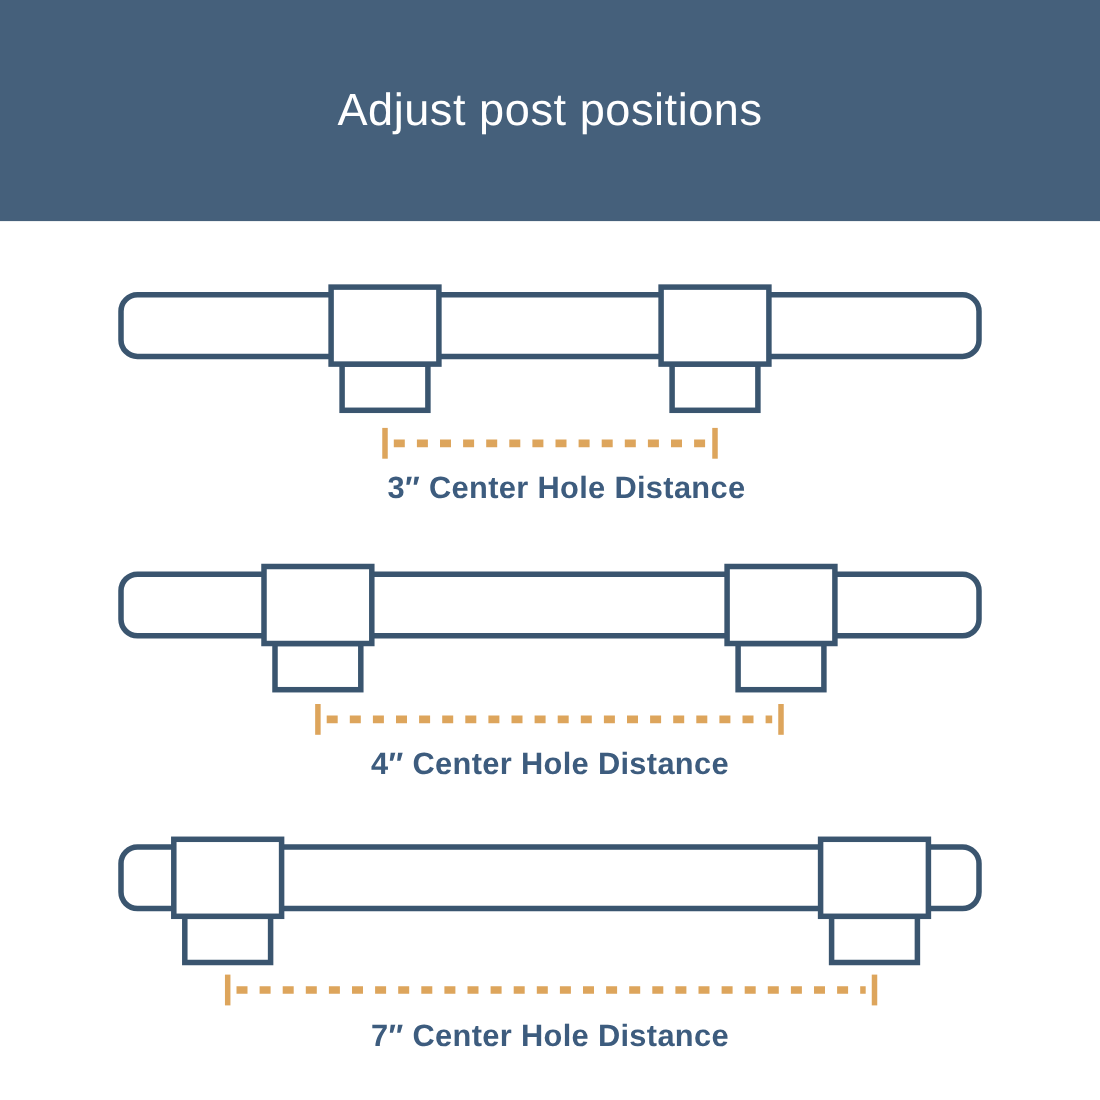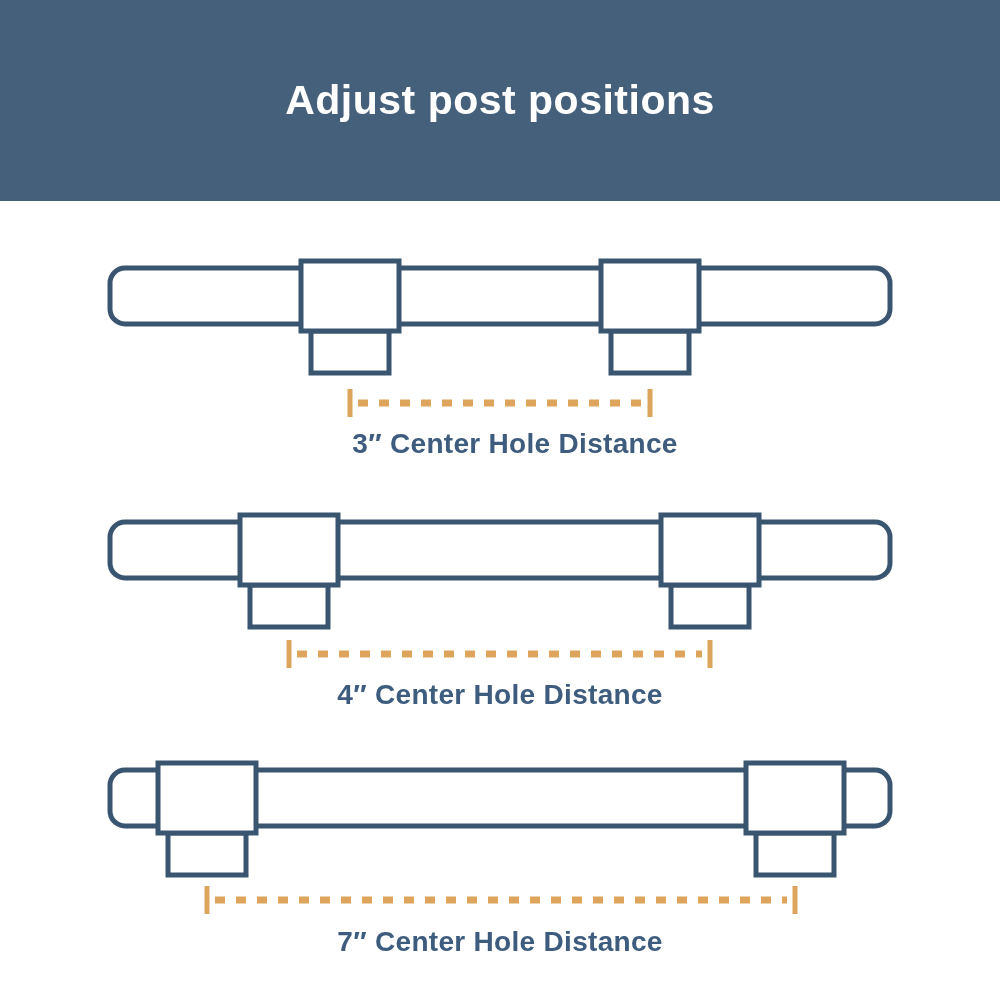--- a/index.html
+++ b/index.html
@@ -31,21 +31,21 @@
     background: var(--header-bg);
     display: flex;
     flex-direction: column;
     justify-content: center;
     align-items: center;
     text-align: center;
   }
   .header-line {
     color: var(--header-text);
     font-size: 41px;
-    font-weight: bold;
+    font-weight: normal;
     line-height: 1.28;
     letter-spacing: 0.5px;
   }
   svg.diagram-layer {
     position: absolute;
     top: 0; left: 0;
   }
   .bar, .post-top, .post-base {
     fill: #FFFFFF;
     stroke: var(--outline);

